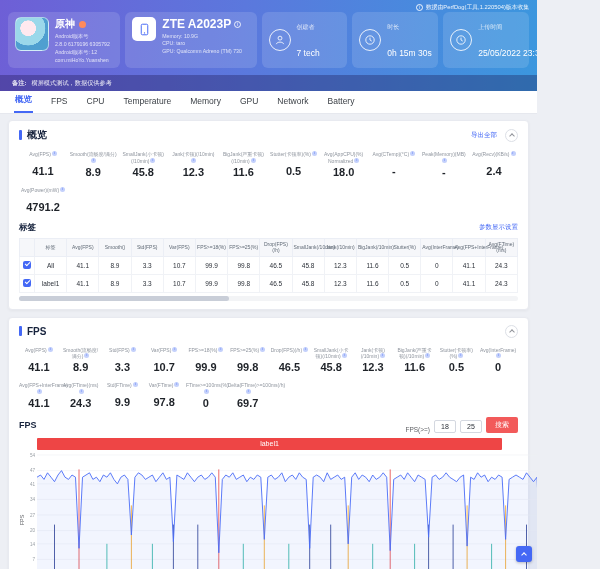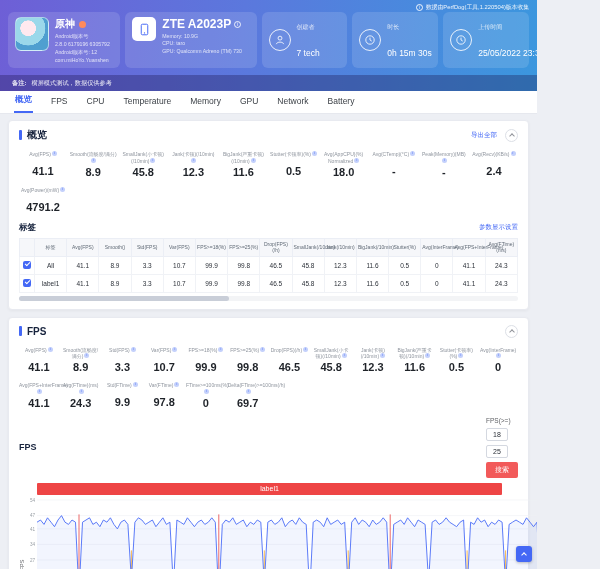--- a/index.html
+++ b/index.html
@@ -89,21 +89,21 @@
              position:relative; cursor:pointer; }
   .checkbox::after{ content:""; position:absolute; left:1.5px; top:1.8px; width:4px; height:2px;
              border-left:1.2px solid #fff; border-bottom:1.2px solid #fff; transform:rotate(-45deg); }
   .hscroll{ height:5px; background:#f3f4f6; border-radius:3px; margin-top:3px; position:relative; }
   .hthumb{ position:absolute; left:0; top:0; height:5px; width:42%; background:#c9ced8;
            border-radius:3px; cursor:grab; }
 
   
   .chart-ctrl{ display:flex; align-items:center; margin-top:8px; }
   .chart-name{ font-size:9px; font-weight:bold; color:#17233d; }
-  .ctrl-right{ margin-left:auto; display:flex; align-items:flex-start; gap:4px;flex-direction:column; }
+  .ctrl-right{ margin-left:auto; display:flex; align-items:flex-end; gap:4px; }
   .ctrl-label{ font-size:6.5px; color:#606266; }
   .thr-input{ width:22px; height:13px; border:1px solid #d4d8e0; border-radius:2px; font-size:7px;
               text-align:center; color:#2b3038; font-family:inherit; background:#fff; }
   .search-btn{ background:#f25a5a; color:#fff; border:none; border-radius:2px; font-size:7px;
                padding:3px 9px; cursor:pointer; font-family:inherit; }
   .banner{ margin:5px 16px 0 18px; height:12px; background:#ee4545; color:#fff; font-size:7px;
            display:flex; align-items:center; justify-content:center; border-radius:1px; }
   .chart-box{ margin-top:1px; line-height:0; }
 
   .fab{ position:absolute; right:5px; bottom:7px; width:16px; height:16px; background:#4468f5;

